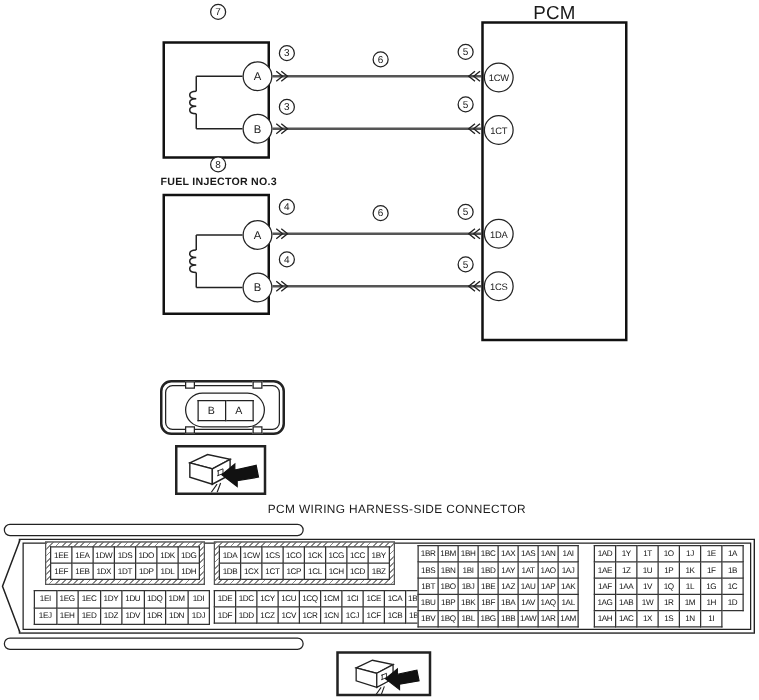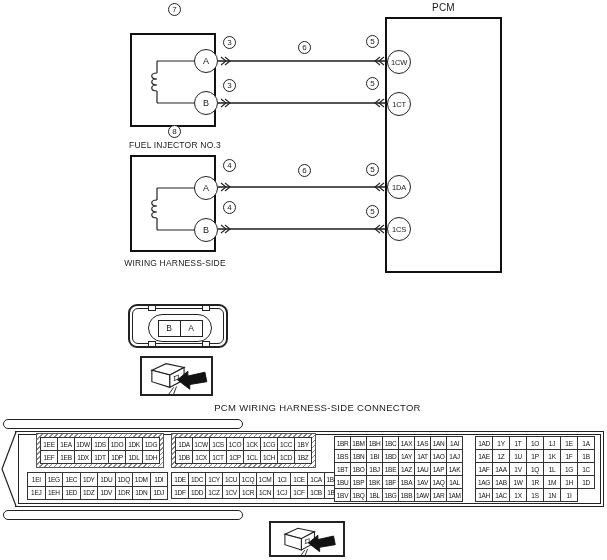--- a/index.html
+++ b/index.html
@@ -61,21 +61,21 @@
   <svg class="abs" style="left:374px;top:97px;" width="12" height="12">
       <path d="M10,2 L5,6 L10,10 M6,2 L1,6 L6,10" stroke="#222" stroke-width="1.1" fill="none"></path>
     </svg>
   <div class="abs circle num" style="left:223px;top:36px;">3</div>
   <div class="abs circle num" style="left:298px;top:41px;">6</div>
   <div class="abs circle num" style="left:366px;top:35px;">5</div>
   <div class="abs circle num" style="left:223px;top:79px;">3</div>
   <div class="abs circle num" style="left:366px;top:77px;">5</div>
 
   <div class="abs circle num" style="left:168px;top:125px;">8</div>
-  <div class="abs lbl" style="left:95px;top:140px;width:160px;">FUEL INJECTOR NO.3</div>
+  <div class="abs lbl" style="left:95px;top:140px;width:160px;font-weight:bold;">FUEL INJECTOR NO.3</div>
   <div class="abs box" style="left:130px;top:155px;width:86px;height:97px;"></div>
   <svg class="abs" style="left:130px;top:155px;" width="86" height="97">
     <path d="M27,33 H64 M27,75 H64 M27,33 V45 M27,63 V75" stroke="#222" stroke-width="1.2" fill="none"></path>
     <path d="M27,45 c-7,0 -7,6 0,6 c-7,0 -7,6 0,6 c-7,0 -7,6 0,6" stroke="#222" stroke-width="1.2" fill="none"></path>
   </svg>
   <div class="abs wire" style="left:218px;top:186px;width:170px;"></div>
   <div class="abs wire" style="left:218px;top:228px;width:170px;"></div>
   <div class="abs circle term" style="left:194px;top:176px;">A</div>
   <div class="abs circle term" style="left:194px;top:218px;">B</div>
   <svg class="abs" style="left:219px;top:181px;" width="12" height="12">
@@ -89,29 +89,28 @@
     </svg>
   <svg class="abs" style="left:374px;top:223px;" width="12" height="12">
       <path d="M10,2 L5,6 L10,10 M6,2 L1,6 L6,10" stroke="#222" stroke-width="1.1" fill="none"></path>
     </svg>
   <div class="abs circle num" style="left:223px;top:159px;">4</div>
   <div class="abs circle num" style="left:298px;top:164px;">6</div>
   <div class="abs circle num" style="left:366px;top:163px;">5</div>
   <div class="abs circle num" style="left:223px;top:201px;">4</div>
   <div class="abs circle num" style="left:366px;top:205px;">5</div>
 
-  <div class="abs lbl" style="left:385px;top:2px;width:117px;font-size:10px;">PCM</div>
+  <div class="abs lbl" style="left:385px;top:2px;width:117px;font-size:15px;">PCM</div>
   <div class="abs box" style="left:385px;top:17px;width:117px;height:256px;"></div>
   <div class="abs circle pin" style="left:387px;top:50px;">1CW</div>
   <div class="abs circle pin" style="left:387px;top:92px;">1CT</div>
   <div class="abs circle pin" style="left:387px;top:175px;">1DA</div>
   <div class="abs circle pin" style="left:387px;top:217px;">1CS</div>
 
   <div class="abs lbl" style="left:75px;top:258px;width:200px;line-height:11px;">
-    <div>WIRING HARNESS-SIDE</div>
   </div>
   <div class="abs" style="left:128px;top:304px;width:100px;height:44px;border:2px solid #222;border-radius:9px;box-sizing:border-box;background:#fff;">
     <div style="position:absolute;left:2px;top:2px;right:2px;bottom:2px;border:1px solid #222;border-radius:6px;"></div>
     <div class="notch abs" style="left:18px;top:-1px;width:8px;height:6px;"></div>
     <div class="notch abs" style="left:72px;top:-1px;width:8px;height:6px;"></div>
     <div class="notch abs" style="left:18px;bottom:-1px;width:8px;height:6px;"></div>
     <div class="notch abs" style="left:72px;bottom:-1px;width:8px;height:6px;"></div>
     <div class="abs" style="left:18px;top:8px;width:64px;height:28px;border:1px solid #222;border-radius:14px;box-sizing:border-box;display:flex;align-items:center;justify-content:center;">
       <table class="cellBA">
           <tbody>

